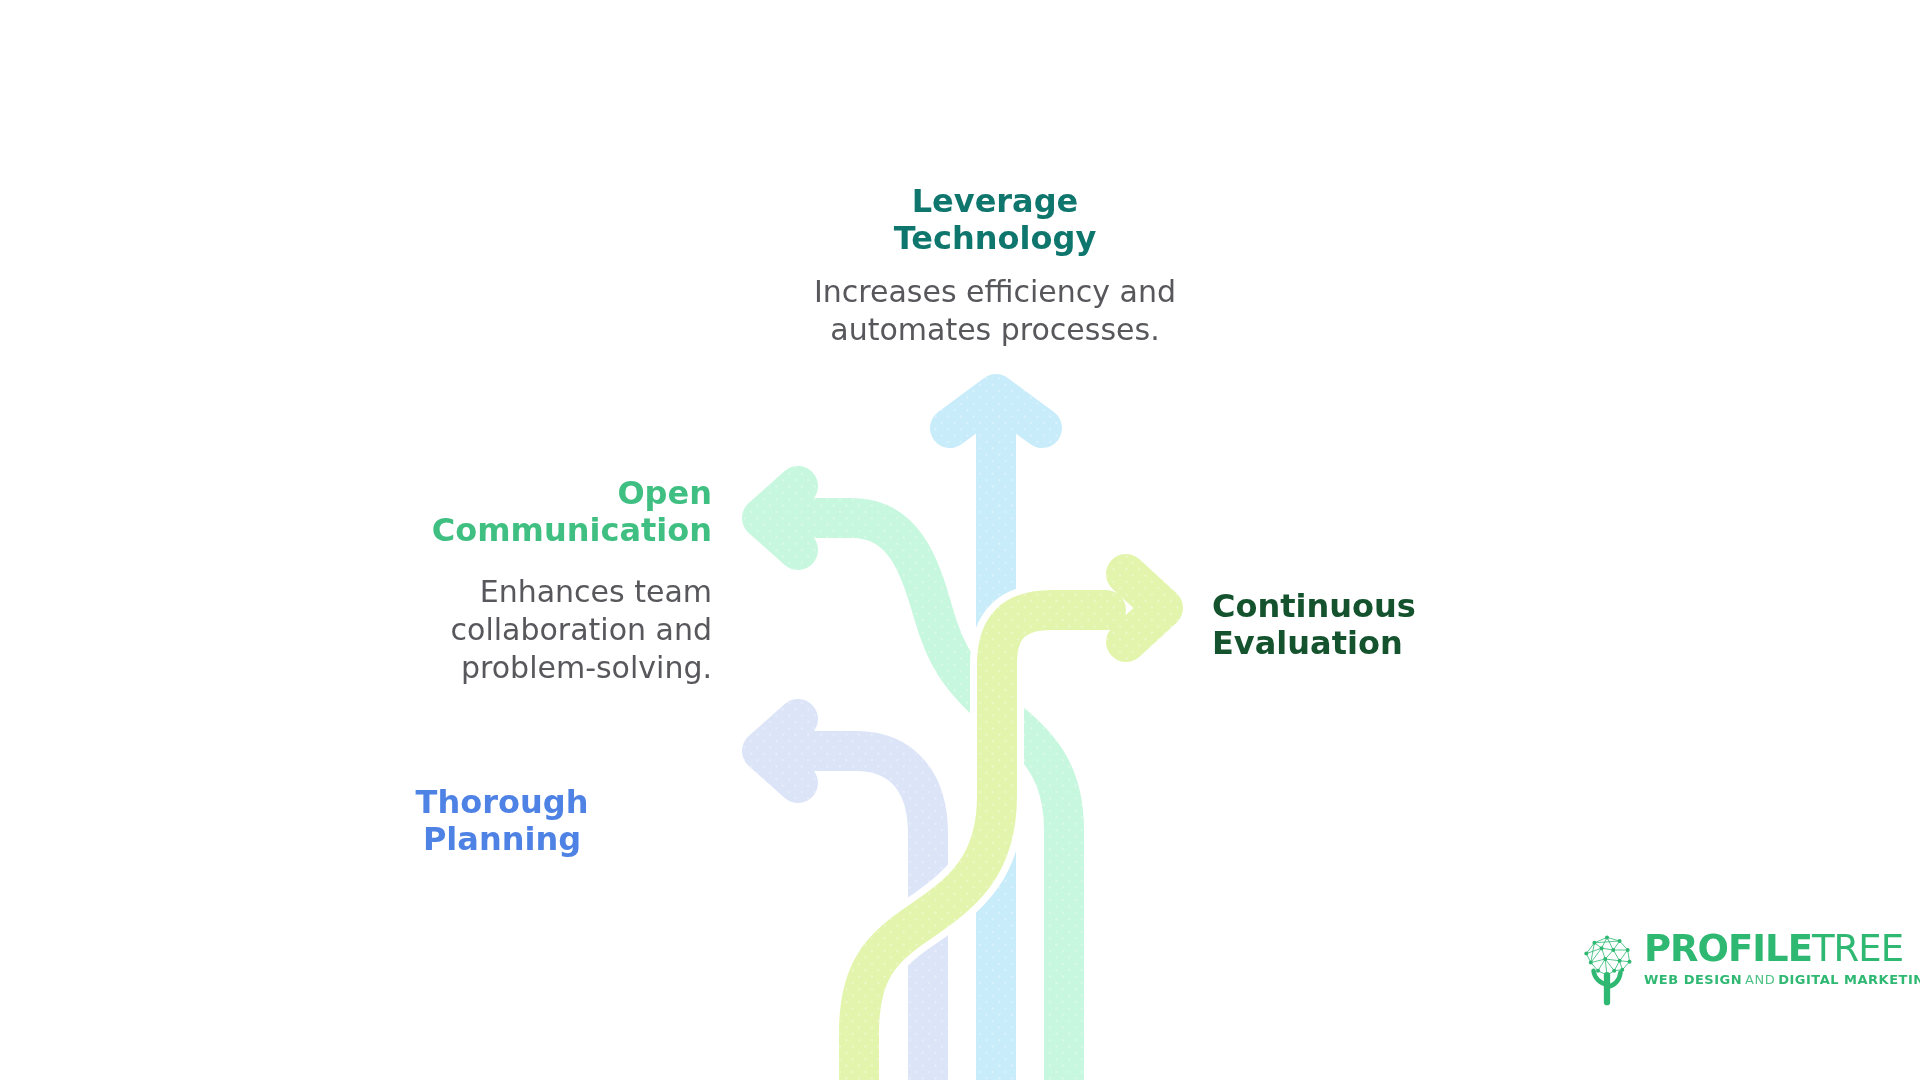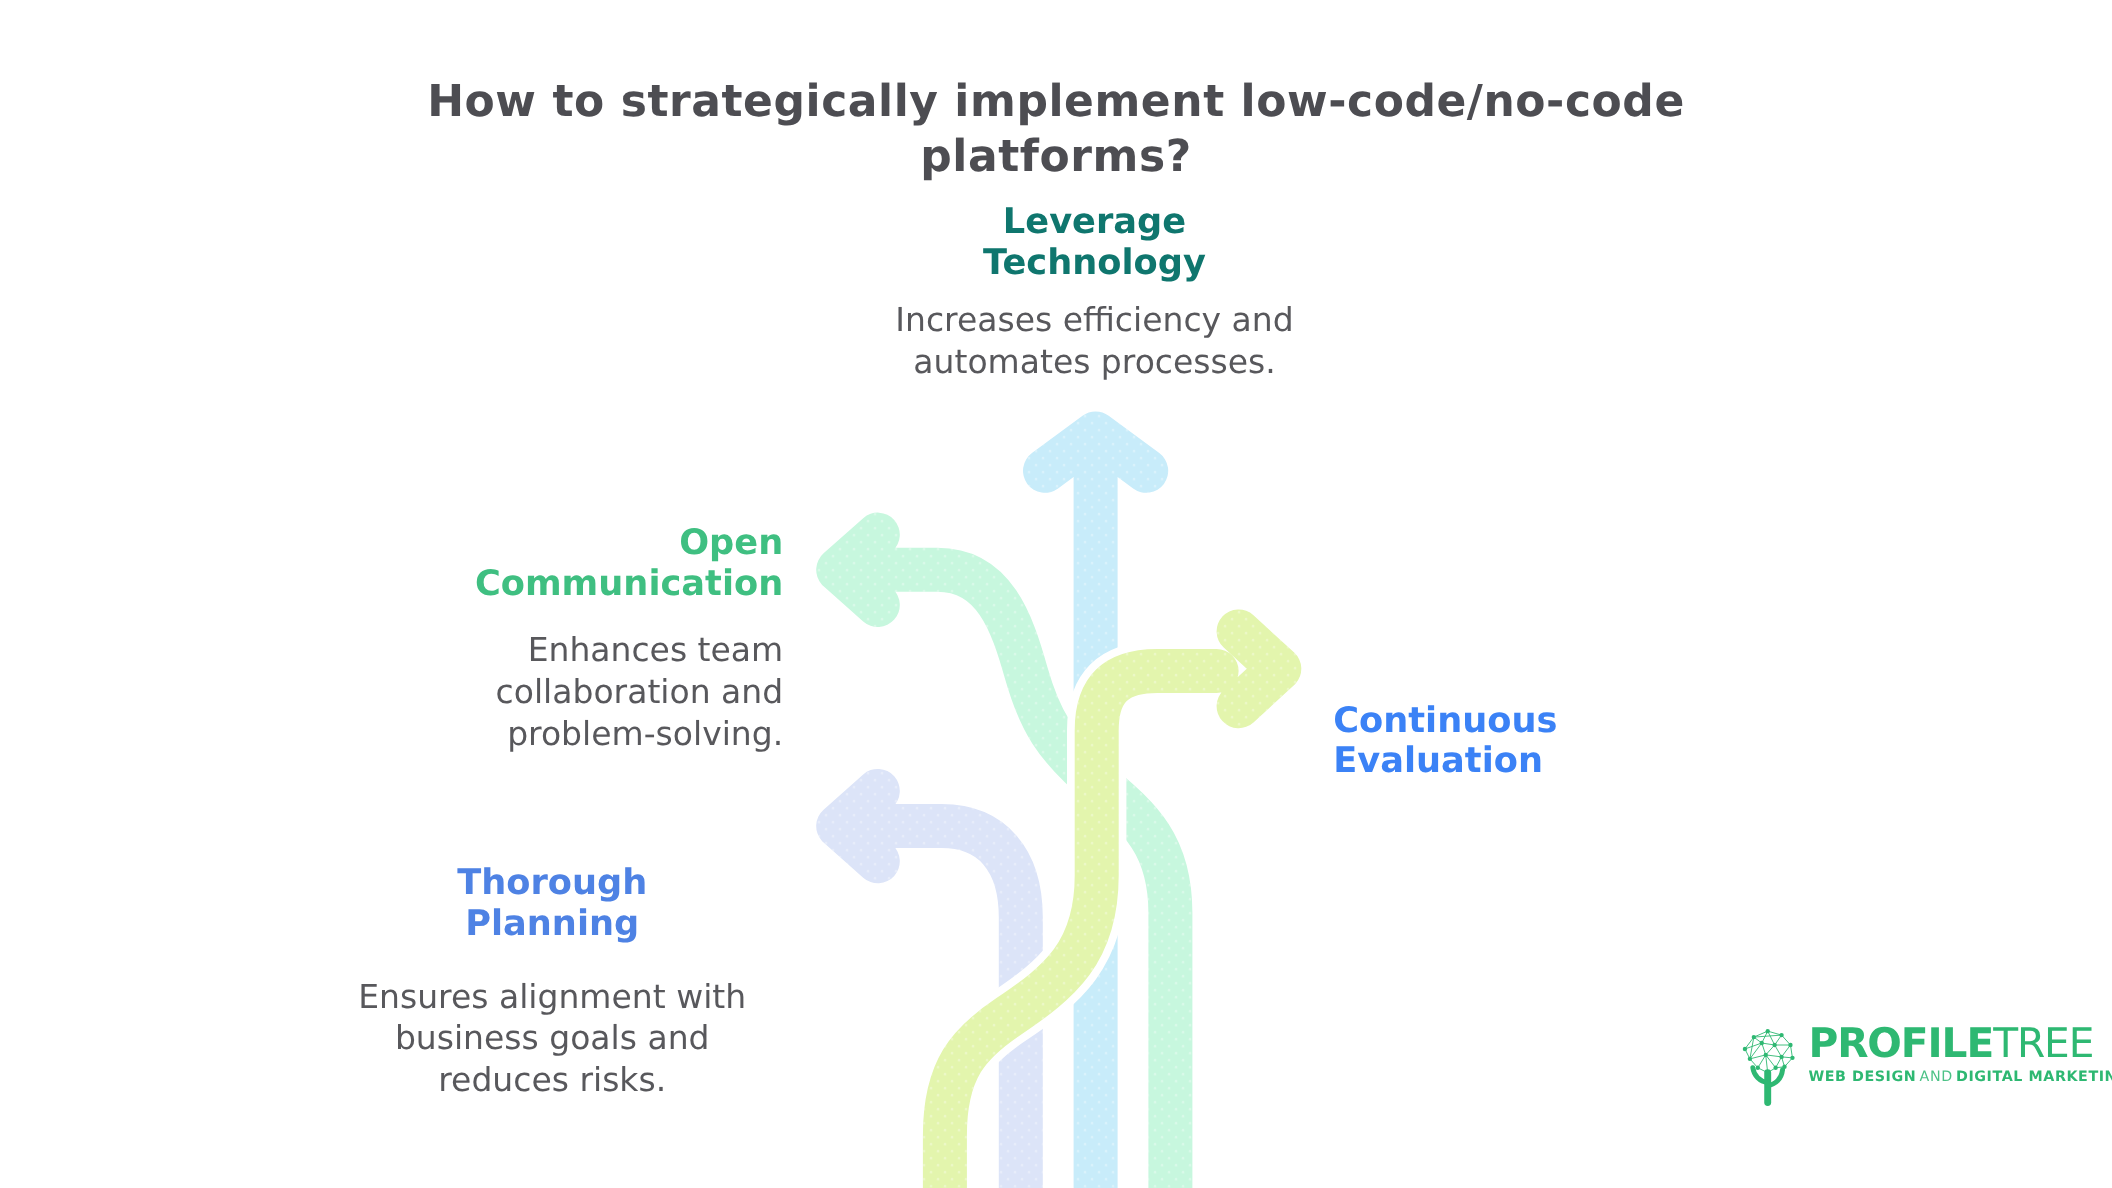--- a/index.html
+++ b/index.html
@@ -94,49 +94,44 @@
       <use href="#p-planning" stroke="#dce4f8" stroke-width="40"></use>
       <use href="#p-planning" stroke="url(#dots)" stroke-width="40"></use>
     </g>
     <g>
       <use href="#p-evaluation" stroke="#ffffff" stroke-width="54"></use>
       <use href="#p-evaluation" stroke="#e3f5ad" stroke-width="40"></use>
       <use href="#p-evaluation" stroke="url(#dots)" stroke-width="40"></use>
     </g>
   </svg>
 
-  <h1 id="main-title" class="txt">How to strategically implement low-code/no-code
-platforms?</h1>
 
   <div id="sec-leverage" class="txt section">
     <h2 style="color: #0f766e;">Leverage
 Technology</h2>
     <p>Increases efficiency and
 automates processes.</p>
   </div>
 
   <div id="sec-open" class="txt section">
     <h2 style="color: rgb(63, 191, 129);">Open
 Communication</h2>
     <p>Enhances team
 collaboration and
 problem-solving.</p>
   </div>
 
   <div id="sec-evaluation" class="txt section">
-    <h2 style="color: #3b82f6; margin-top: 48px;">Continuous
+    <h2 style="color: #14532d;">Continuous
 Evaluation</h2>
   </div>
 
   <div id="sec-planning" class="txt section">
     <h2 style="color: rgb(78, 130, 228);">Thorough
 Planning</h2>
-    <p>Ensures alignment with
-business goals and
-reduces risks.</p>
   </div>
 
   <div id="logo" class="txt" style="color: rgb(46, 184, 114);">
     <svg width="54" height="76" viewBox="0 0 60 80">
       <g stroke="currentColor" stroke-width="0.9" fill="none">
         <path d="M30 6 L16 12 L44 10 L30 6 M16 12 L7 24 L12 34 L16 12 M16 12 L24 18 L7 24 M24 18 L28 30 L12 34 L24 18 M30 6 L24 18 M30 6 L37 20 L24 18 M44 10 L37 20 M44 10 L53 20 L37 20 M37 20 L44 32 L28 30 L37 20 M53 20 L55 33 L44 32 L53 20 M12 34 L20 43 L28 30 M28 30 L30 48 L20 43 M28 30 L38 43 L30 48 M44 32 L38 43 M44 32 L47 42 L38 43 M55 33 L47 42"></path>
       </g>
       <g fill="currentColor" stroke="none">
         <circle cx="30" cy="6" r="2.2"></circle>
           <circle cx="16" cy="12" r="2.2"></circle>

